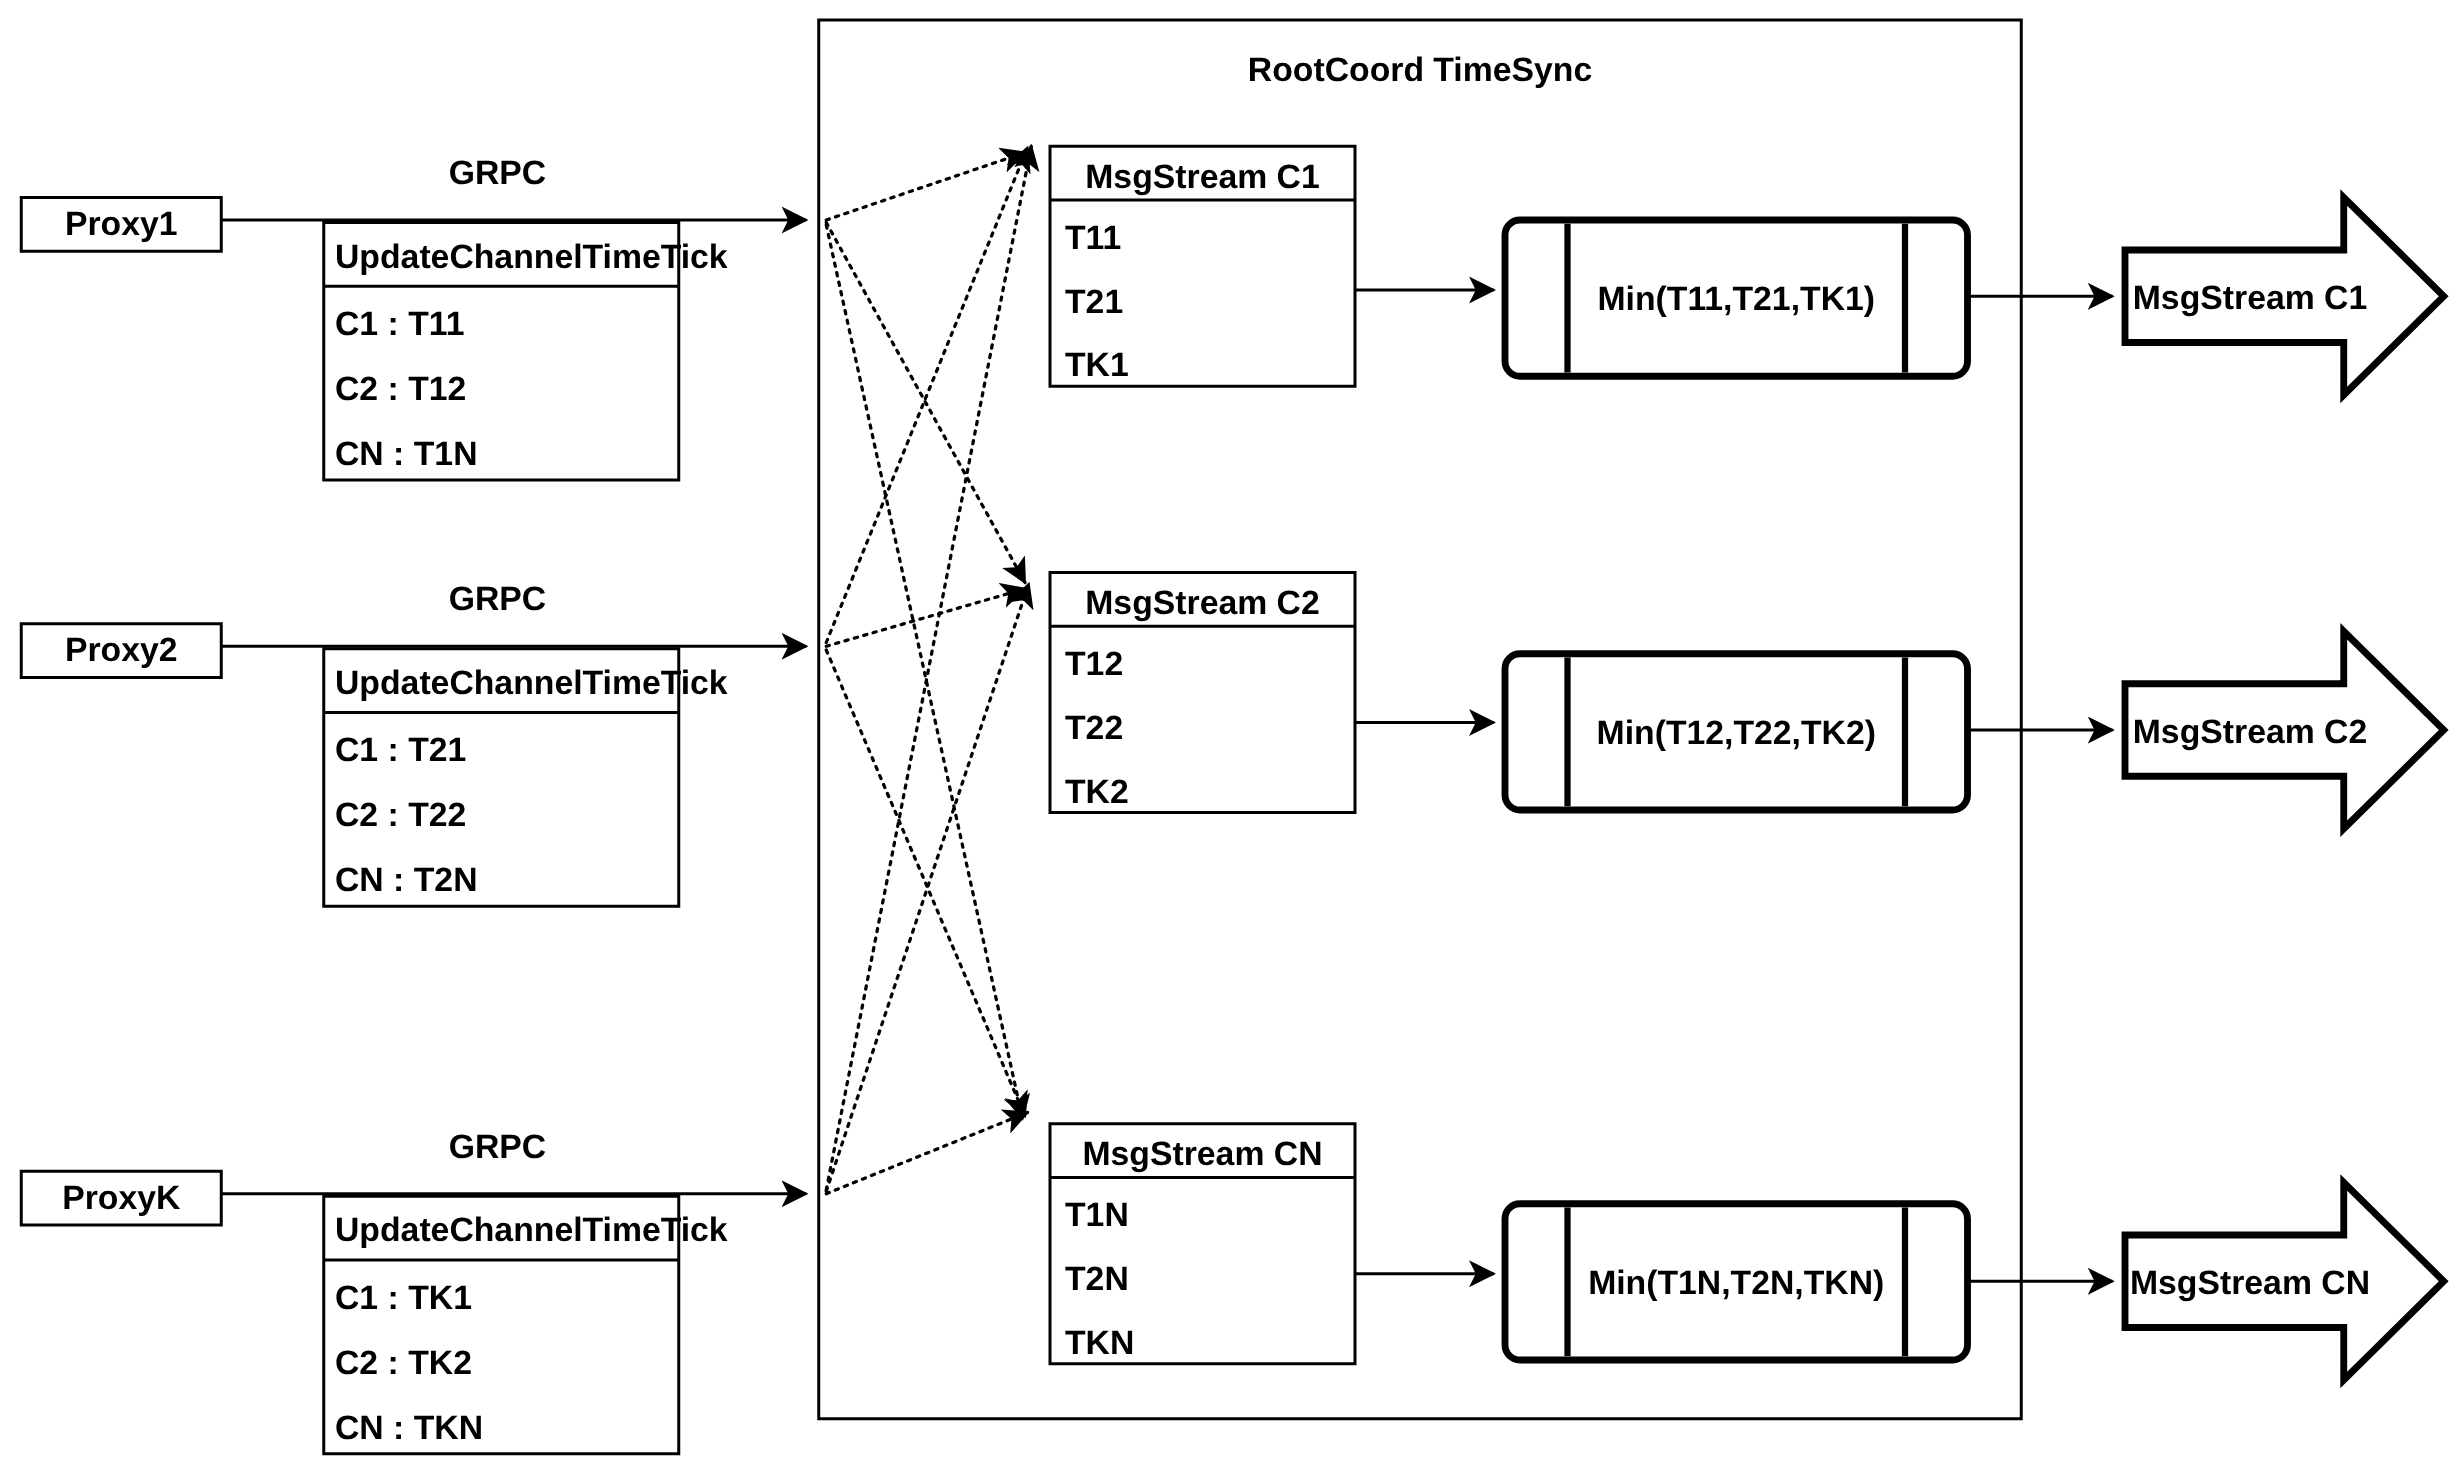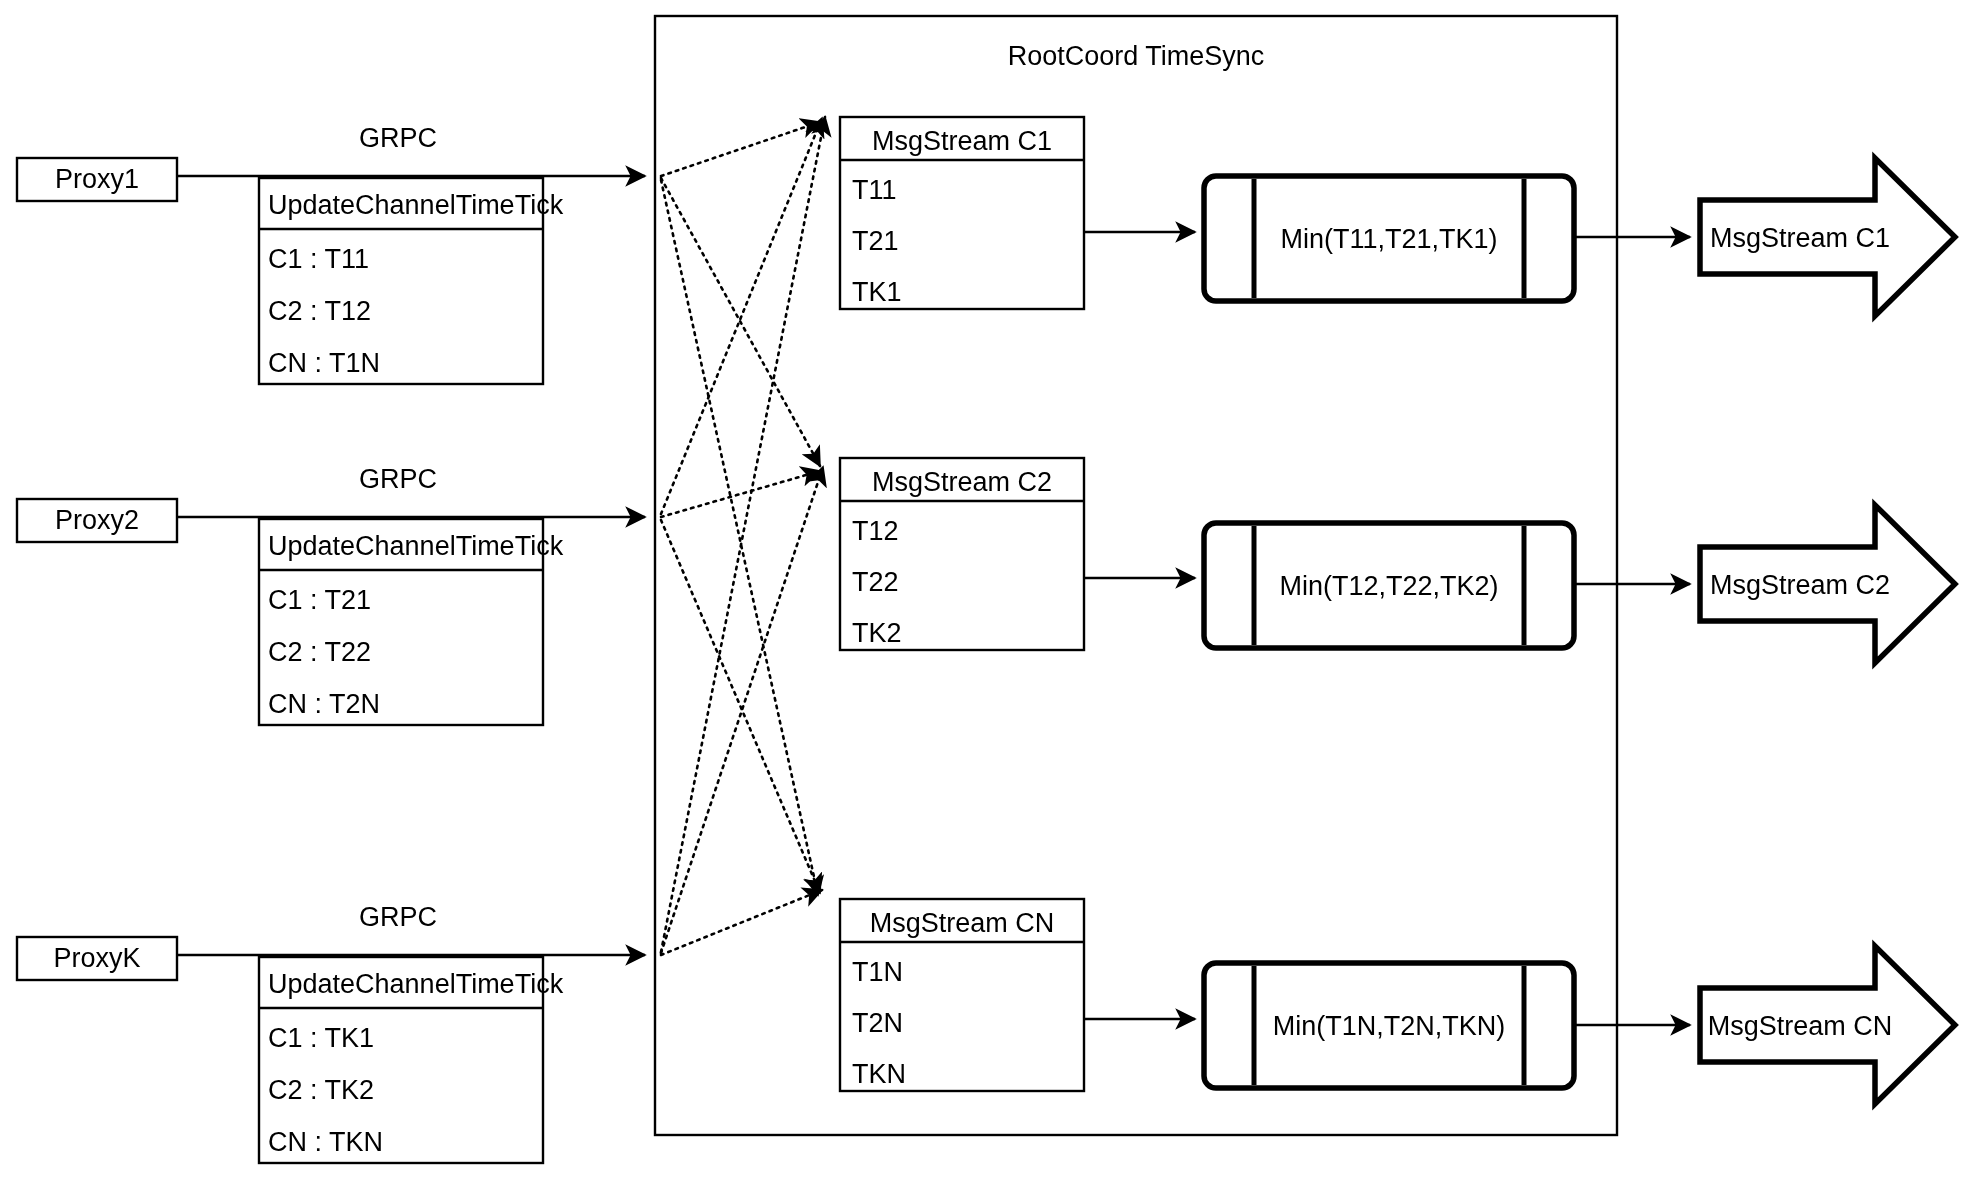--- a/index.html
+++ b/index.html
@@ -9,20 +9,21 @@
   }
   body {
     font-family: "Liberation Sans", sans-serif;
   }
   #stage {
     position: relative;
     width: 1969px;
     height: 1183px;
     background: #ffffff;
     overflow: hidden;
+    font-weight: bold;
   }
   svg.diagram {
     position: absolute;
     left: 0;
     top: 0;
     width: 1969px;
     height: 1183px;
   }
   text {
     font-family: "Liberation Sans", sans-serif;

